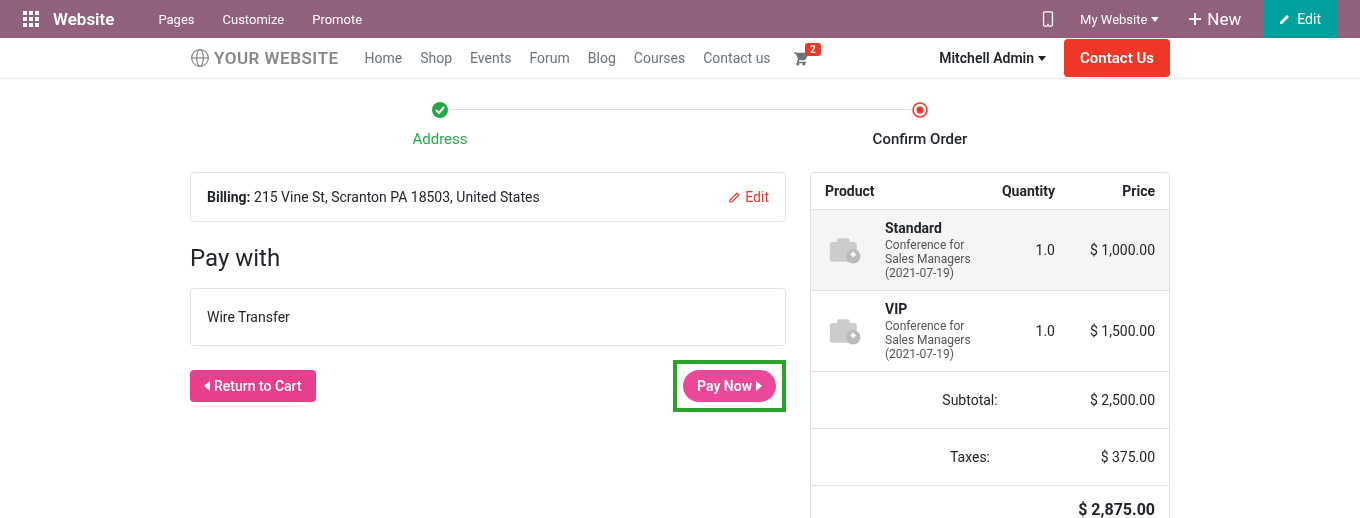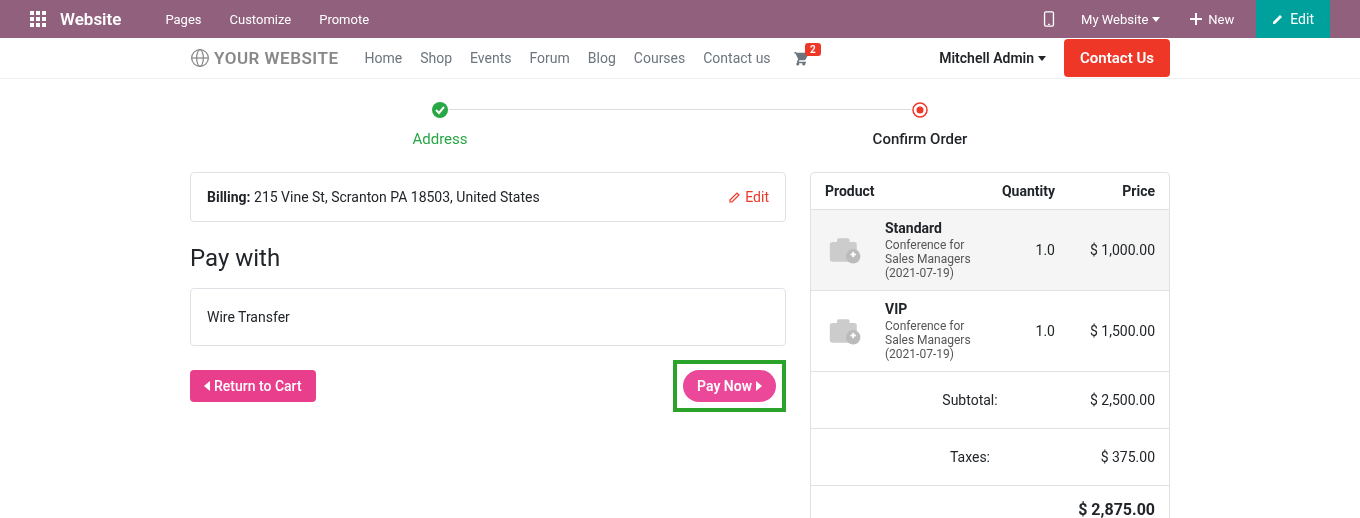--- a/index.html
+++ b/index.html
@@ -1,28 +1,28 @@
 <!DOCTYPE html>
 <html><head>
   <meta charset="utf-8">
   <style>
     * { box-sizing: border-box; margin: 0; padding: 0; }
     body { font-family: -apple-system, BlinkMacSystemFont, "Segoe UI", Roboto, "Helvetica Neue", Arial, sans-serif; font-size: 14px; color: #212529; background: #fff; }
     
-    .topbar { background: #90607c; color: #fff; height: 38px; display: flex; align-items: center; padding: 0 30px; }
+    .topbar { background: #90607c; color: #fff; height: 38px; display: flex; align-items: center; padding: 0 23px; }
     .topbar-left { display: flex; align-items: center; gap: 14px; }
     .apps-icon { display: inline-flex; }
     .apps-icon svg { width: 16px; height: 16px; }
     .brand { font-size: 17px; font-weight: 600; }
     .topbar-menu { display: flex; gap: 16px; margin-left: 18px; }
     .topbar-menu a { color: #fff; font-size: 13px; text-decoration: none; margin-left: 12px; }
     .topbar-right { margin-left: auto; display: flex; align-items: center; gap: 10px; height: 100%; }
     .topbar-icon { display: inline-flex; align-items: center; height: 100%; padding: 0 8px; }
     .dropdown-label { display: inline-flex; align-items: center; gap: 4px; font-size: 13px; height: 100%; padding: 0 8px; }
-    .btn-new { display: inline-flex; align-items: center; gap: 6px; color: #fff; font-size: 13px; padding: 0 12px; height: 100%; }
+    .btn-new { display: inline-flex; align-items: center; gap: 6px; color: #fff; font-size: 17px; padding: 0 12px; height: 100%; }
     .btn-edit { display: inline-flex; align-items: center; gap: 6px; background: #00a09d; color: #fff; font-size: 14px; padding: 0 16px; height: 100%; }
     
     .siteheader { background: #fff; border-bottom: 1px solid #eee; height: 41px; display: flex; align-items: center; padding: 0 0; }
     .siteheader-inner { width: 1000px; margin: 0 auto; display: flex; align-items: center; padding: 0 10px; }
     .logo { display: flex; align-items: center; gap: 4px; color: #888; font-weight: 600; font-size: 17px; letter-spacing: 0.5px; }
     .logo svg { width: 20px; height: 20px; }
     .sitenav { display: flex; gap: 18px; margin-left: 26px; }
     .sitenav a { color: #6c757d; font-size: 14px; text-decoration: none; }
     .cart { margin-left: 20px; position: relative; display: inline-flex; align-items: center; }
     .cart svg { width: 18px; height: 18px; }

